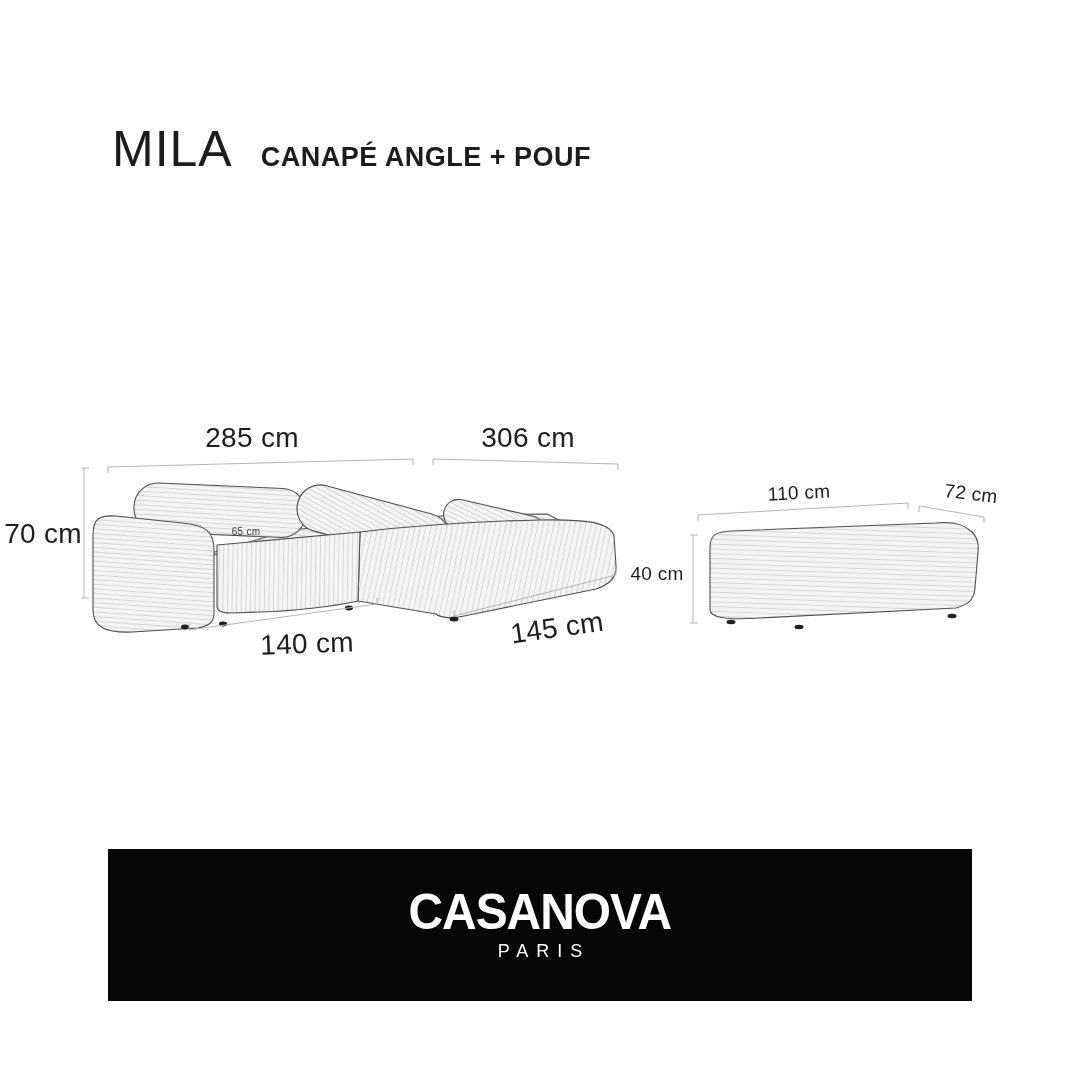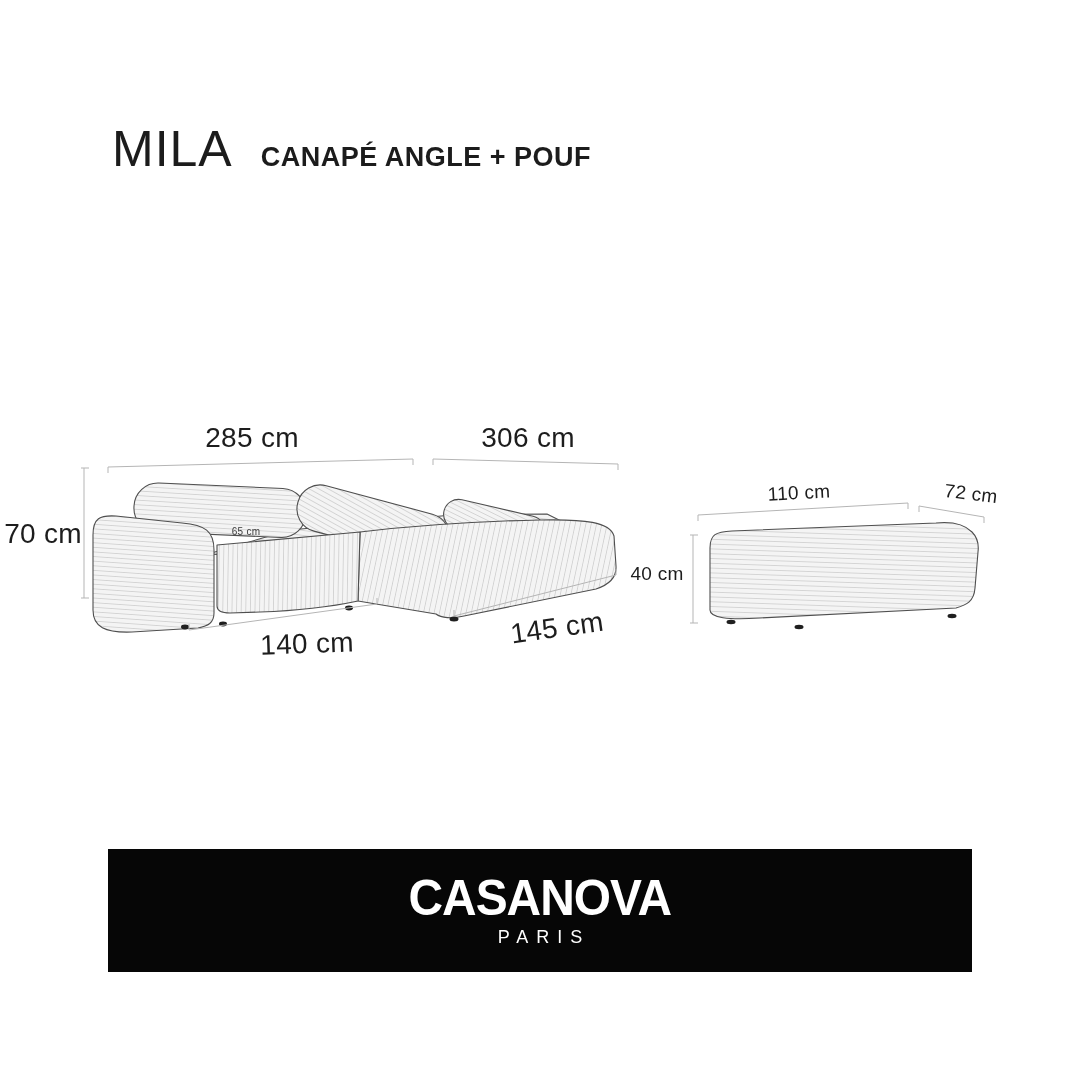--- a/index.html
+++ b/index.html
@@ -12,21 +12,21 @@
   #product-name{font-size:50px;font-weight:500;letter-spacing:1px;line-height:1;}
   #product-subtitle{font-size:27px;font-weight:700;letter-spacing:0.5px;line-height:1;}
 
   
   .dim{position:absolute;color:#1d1d1d;font-size:28px;font-weight:400;white-space:nowrap;
        transform:translate(-50%,-50%);letter-spacing:0.3px;}
   .dim.small{font-size:19px;}
   .dim.tiny{font-size:10px;color:#3a3a3a;letter-spacing:0.3px;}
 
   
-  #brand-banner{position:absolute;left:108px;top:849px;width:864px;height:123px;background:#060606;
+  #brand-banner{position:absolute;left:108px;top:849px;width:864px;height:152px;background:#060606;
      display:flex;flex-direction:column;align-items:center;justify-content:center;}
   #brand-logo{color:#ffffff;font-size:47px;font-weight:800;letter-spacing:-1px;line-height:1;
      transform:scale(1.02,1.08);}
   #brand-city{color:#ffffff;font-size:18px;font-weight:500;letter-spacing:8px;padding-left:8px;margin-top:6px;}
 
   svg{display:block;}
 </style>
 </head>
 <body>
 

